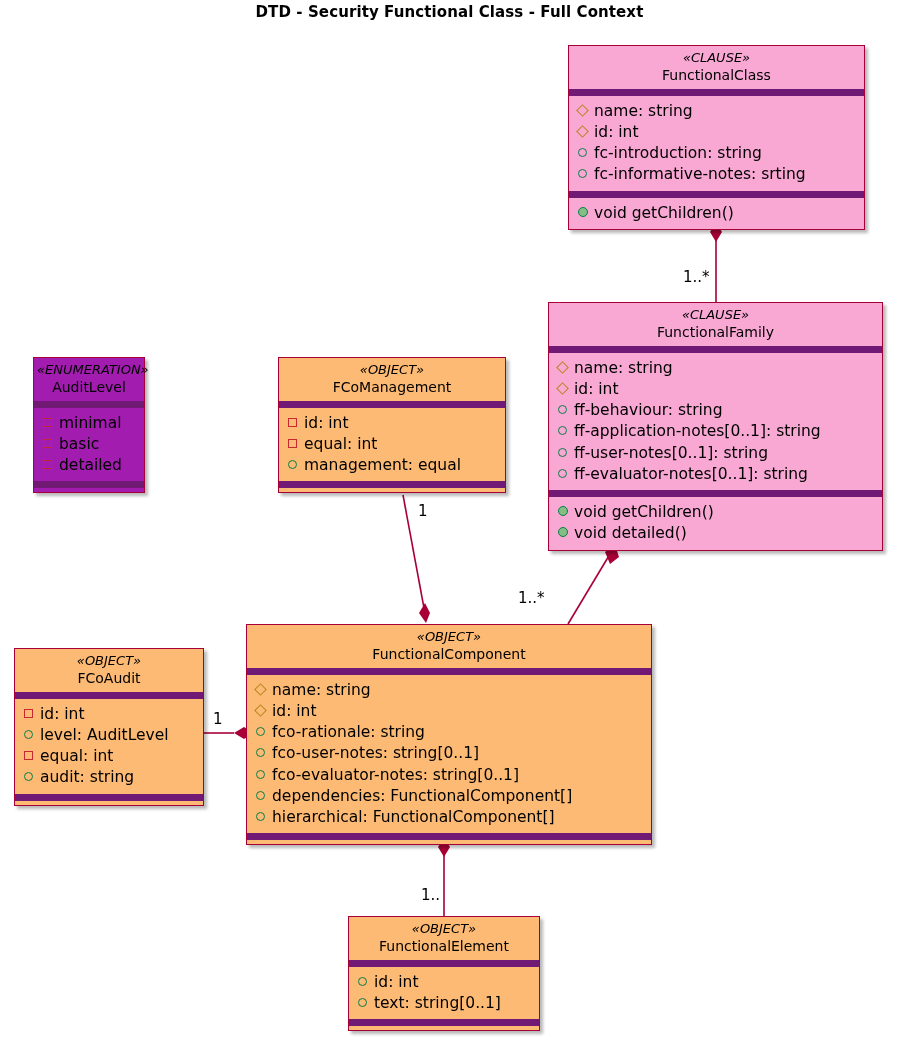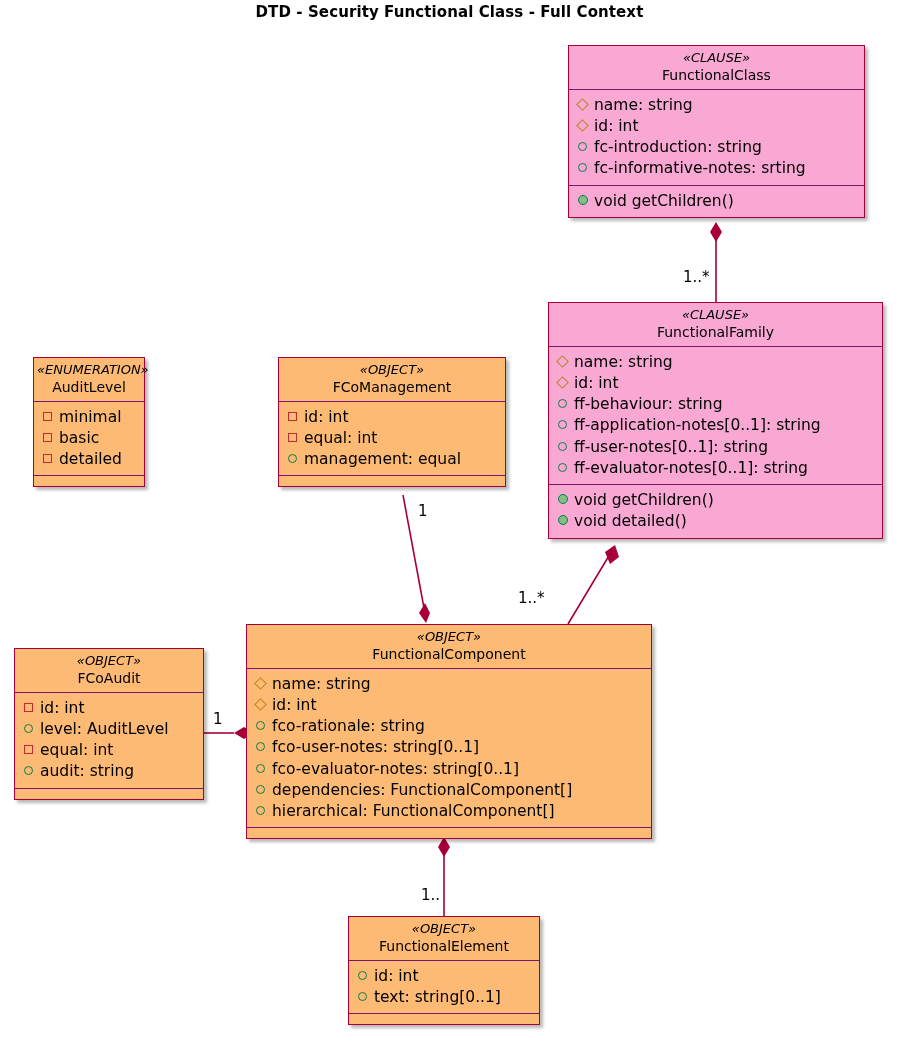--- a/index.html
+++ b/index.html
@@ -48,21 +48,21 @@
   .uml-class {
     position: absolute;
     box-sizing: border-box;
     border: 1px solid #A80036;
     box-shadow: 3px 3px 3px rgba(0,0,0,0.28);
     font-size: 15px;
     line-height: 1.0;
   }
   .uml-class.fill-blue  { background: #f9a8d4; }
   .uml-class.fill-green { background: #fdba74; }
-  .uml-class.fill-white { background: #fdba74; }
+  .uml-class.fill-white { background: #a21caf; }
 
   .class-header {
     padding: 5px 10px 6px 10px;
     text-align: center;
     box-sizing: border-box;
   }
   .stereotype {
     font-style: italic;
     font-size: 13px;
     display: block;
@@ -71,21 +71,21 @@
   }
   .class-title {
     display: block;
     font-size: 14px;
     line-height: 1.15;
     padding-top: 1px;
     white-space: nowrap;
   }
 
   .compartment {
-    border-top: 1px solid #701a75;
+    border-top: 7px solid #701a75;
     padding: 5px 8px 5px 7px;
     box-sizing: border-box;
   }
   .compartment.empty {
     height: 11px;
     padding: 0;
   }
 
   .member {
     display: flex;

